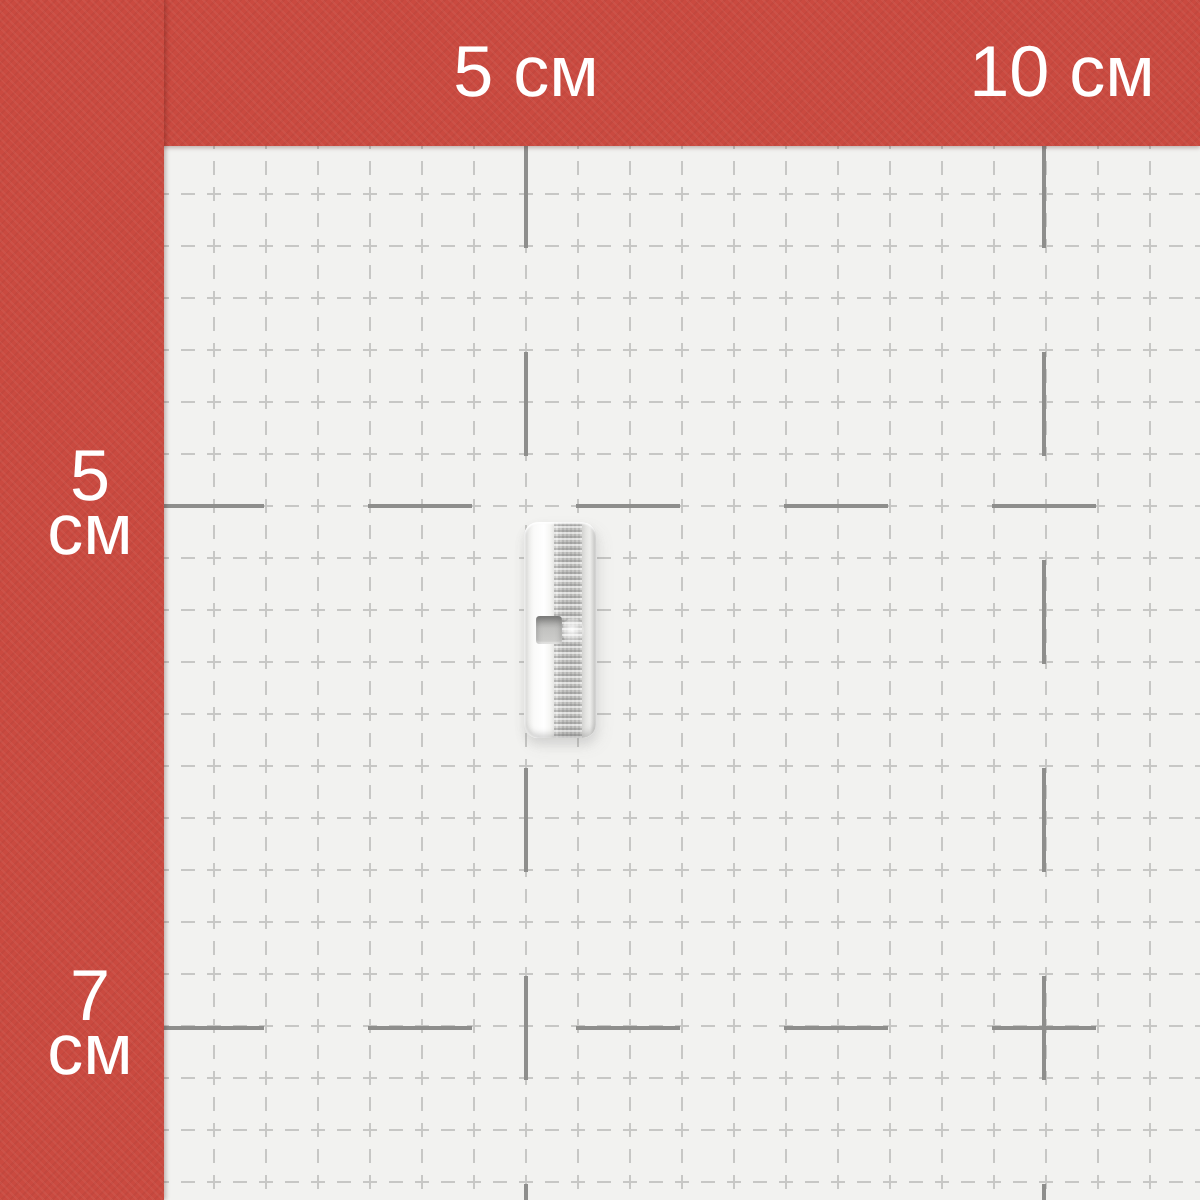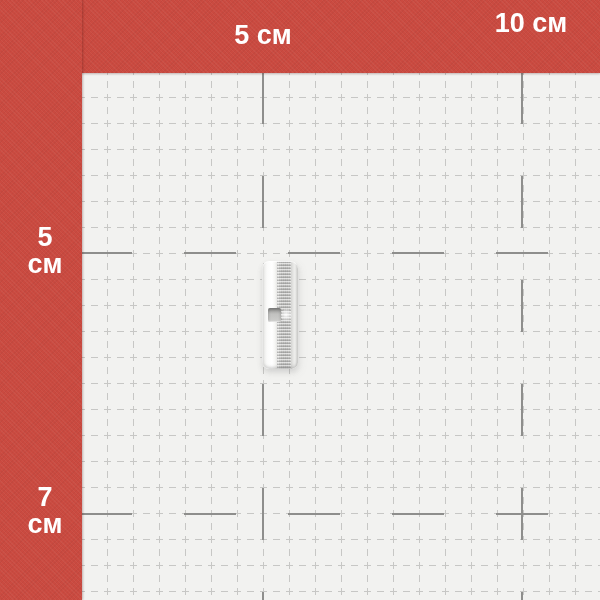--- a/index.html
+++ b/index.html
@@ -24,24 +24,24 @@
   .band-top{width:600px;height:73px;box-shadow:0 1px 2px rgba(70,15,10,.28);}
   .band-left{width:82px;height:600px;box-shadow:1px 0 2px rgba(70,15,10,.28);}
   .glare{
     position:absolute;left:0;top:0;width:130px;height:52px;
     background:linear-gradient(115deg, transparent 42%, rgba(255,255,255,.16) 46%, rgba(255,255,255,.05) 49%, transparent 53%);
   }
 
   
   .tick-label{
     position:absolute;color:var(--label-text,#fff);
-    font-size:27px;line-height:27px;font-weight:700;white-space:nowrap;
+    font-size:36px;line-height:27px;font-weight:400;white-space:nowrap;
   }
   .t5 {left:263px;top:22px;transform:translateX(-50%);}
-  .t10{left:531px;top:10px;transform:translateX(-50%);}
+  .t10{left:531px;top:22px;transform:translateX(-50%);}
   .vlabel{text-align:center;}
   .vlabel span{display:block;}
   .l5 {left:45px;top:224px;transform:translateX(-50%);}
   .l10{left:45px;top:484px;transform:translateX(-50%);}
 
   
   .sleeve{
     position:absolute;left:262px;top:261px;width:36px;height:108px;
     border-radius:7px;
     background-image:

